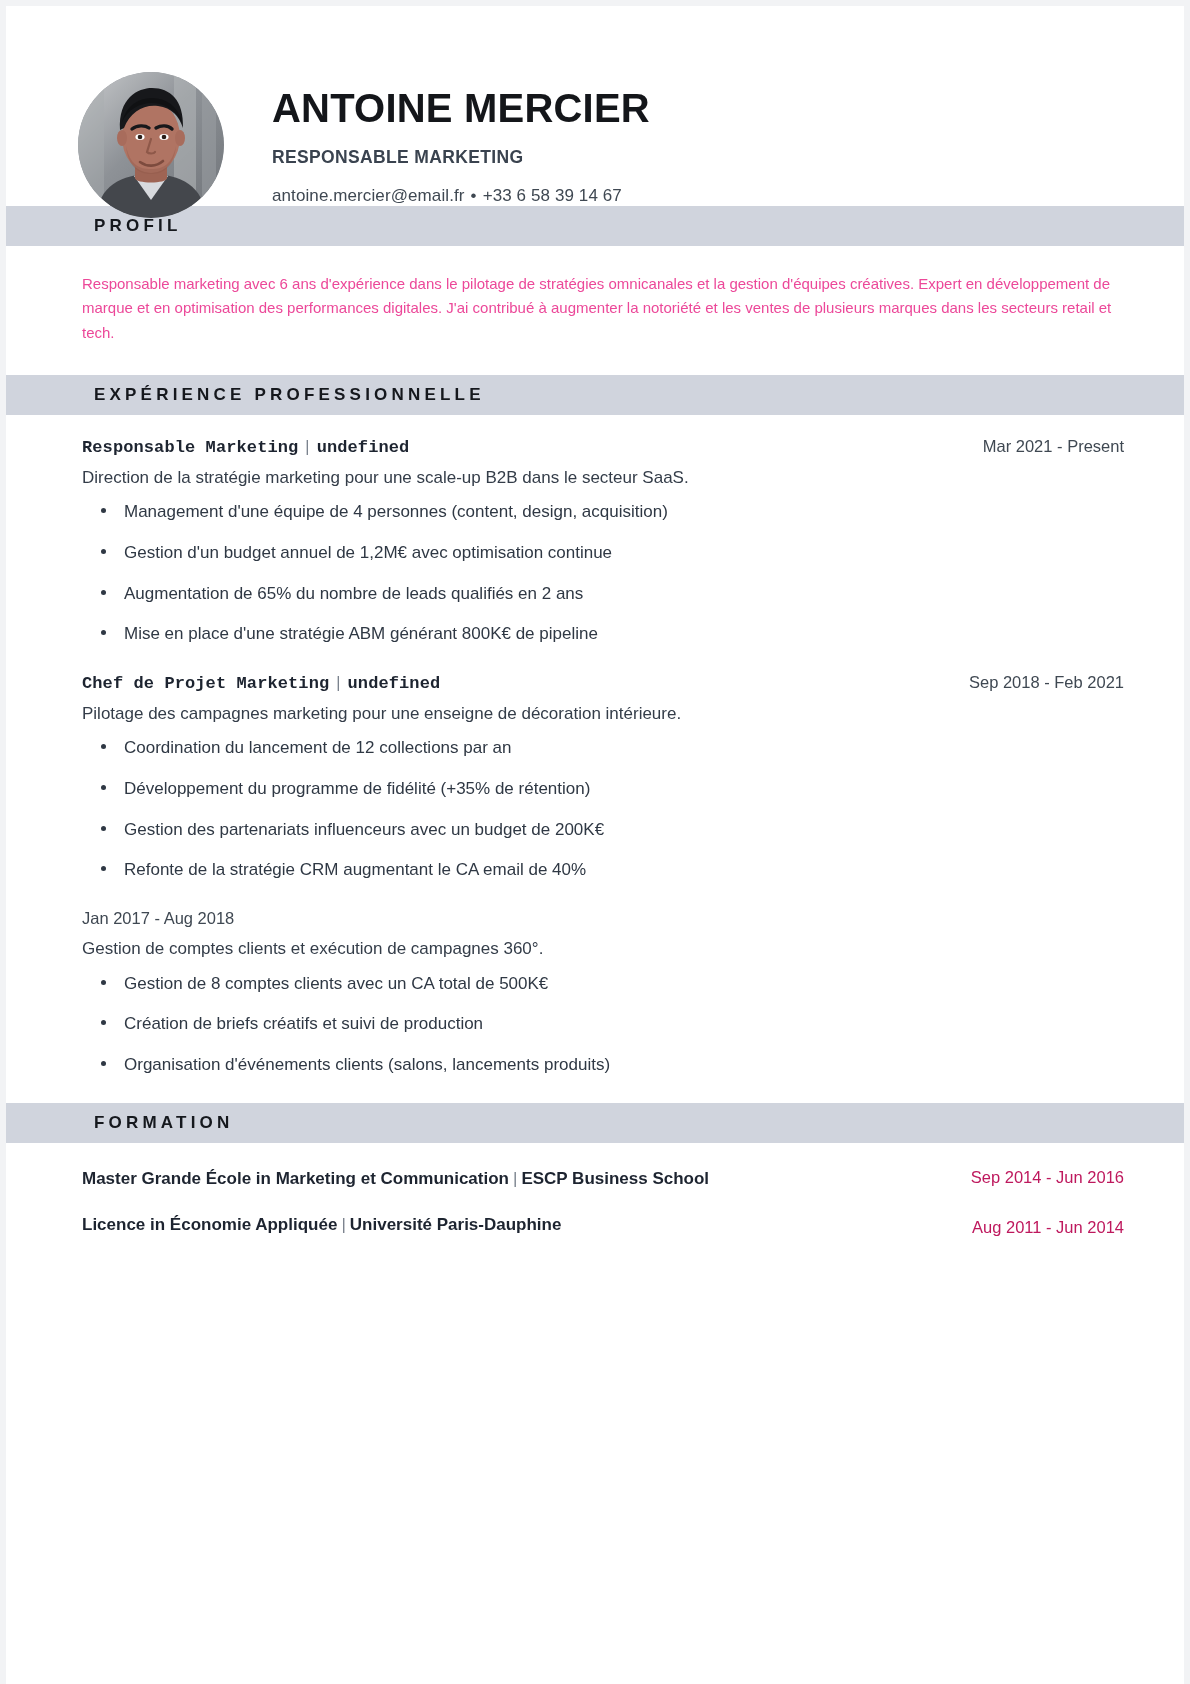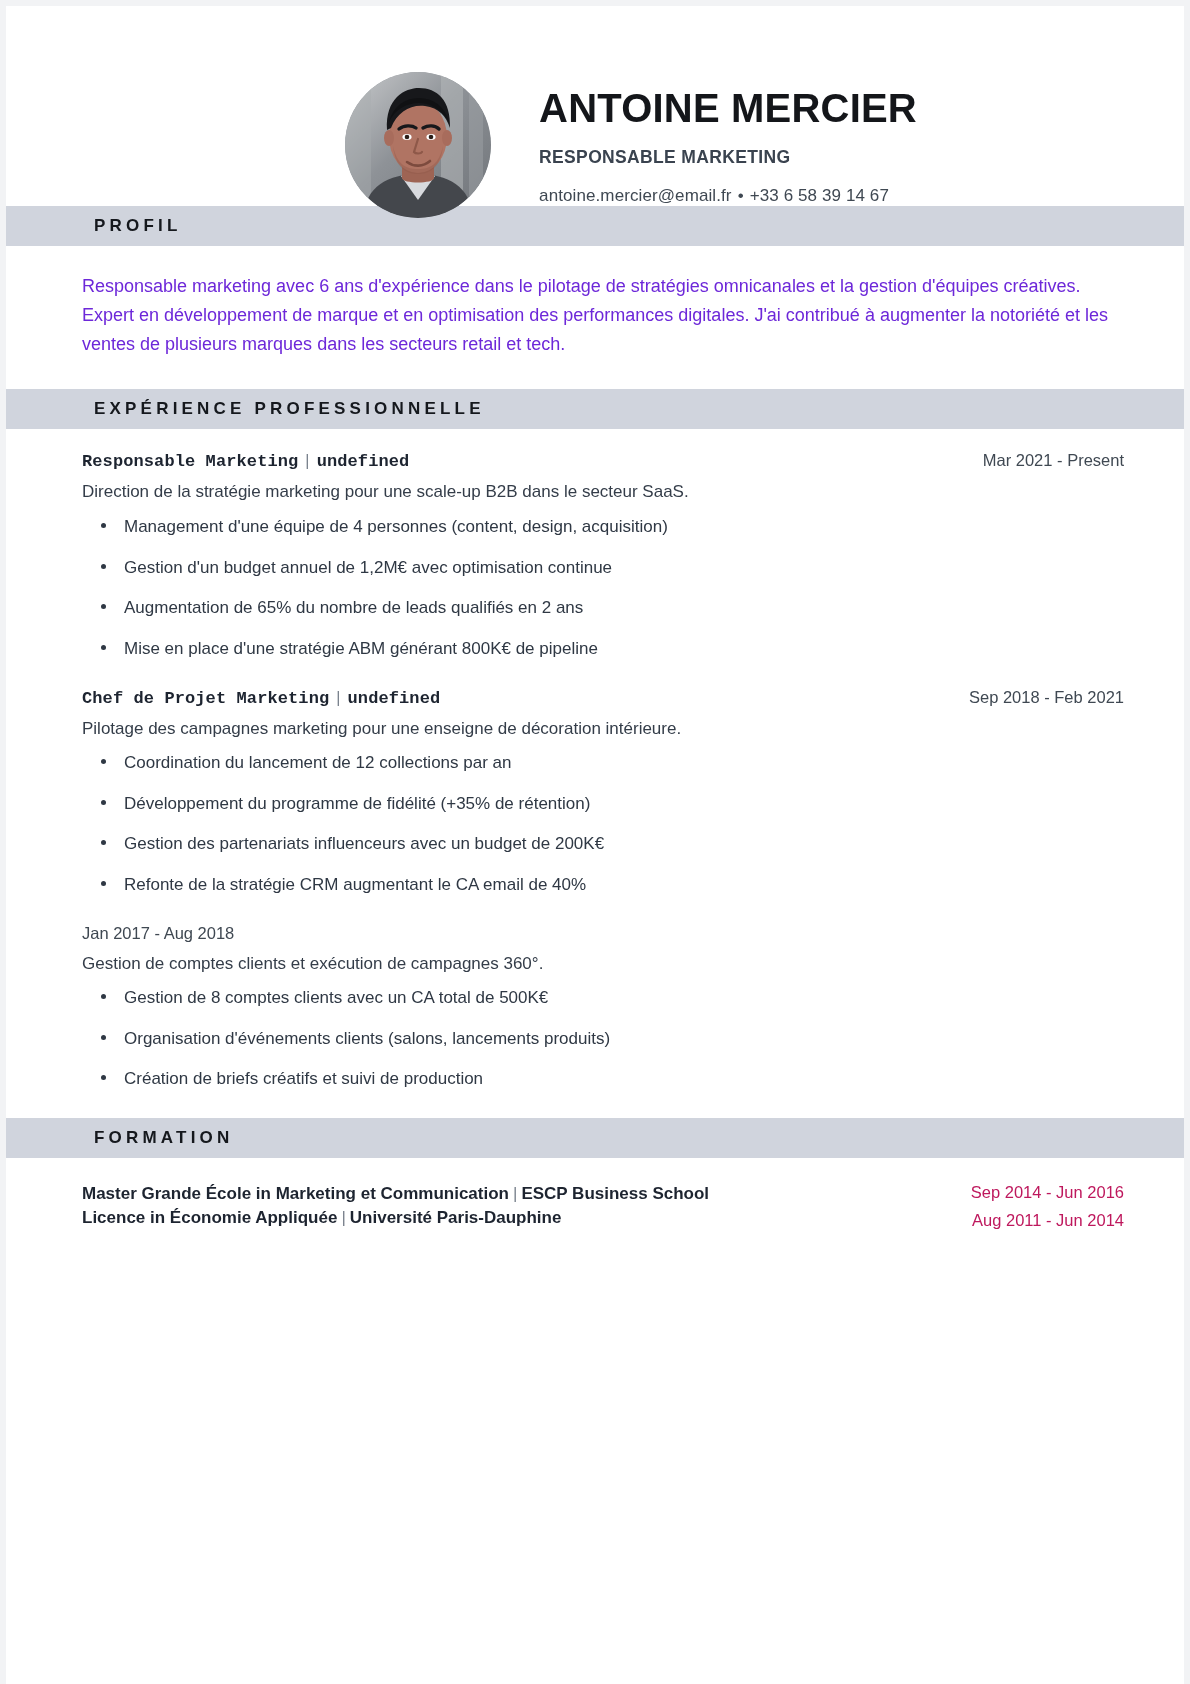--- a/index.html
+++ b/index.html
@@ -26,21 +26,20 @@
     overflow: hidden;
   }
 
   
   .header {
     display: flex;
     align-items: center;
     padding: 78px 0 0 72px;
     height: 200px;
     box-sizing: border-box;
-    justify-content: center;
   }
   .avatar {
     width: 146px;
     height: 146px;
     border-radius: 50%;
     flex: 0 0 146px;
     overflow: hidden;
     position: relative;
     background: #9a9ea3;
   }
@@ -89,23 +88,23 @@
     font-weight: bold;
     letter-spacing: 4.2px;
     color: #15181d;
   }
 
   
   .profile-block {
     padding: 26px 72px 30px 76px;
   }
   .profile-text {
-    font-size: 18px;
+    font-size: 15px;
     line-height: 1.62;
-    color: #6d28d9;
+    color: #ec4899;
   }
 
   .exp-block {
     padding: 22px 60px 26px 76px;
   }
 
   .entry { margin-bottom: 26px; }
   .entry:last-child { margin-bottom: 0; }
 
   .entry-head {
@@ -166,20 +165,21 @@
   }
 
   
   .edu-block {
     padding: 24px 60px 34px 76px;
   }
   .edu-entry {
     display: flex;
     align-items: flex-start;
     justify-content: space-between;
+    margin-bottom: 22px;
   }
   .edu-entry:last-child { margin-bottom: 0; align-items: flex-end; }
   .edu-title {
     font-size: 17px;
     font-weight: bold;
     color: #1d2430;
     line-height: 1.4;
     flex: 0 1 auto;
     max-width: 640px;
     padding-right: 20px;
@@ -304,22 +304,22 @@
       </ul>
     </div>
 
     <div class="entry">
       <div class="entry-head">
         <div class="entry-date">Jan 2017 - Aug 2018</div>
       </div>
       <div class="entry-desc">Gestion de comptes clients et exécution de campagnes 360°.</div>
       <ul class="bullets">
         <li><span class="bdot"></span><span>Gestion de 8 comptes clients avec un CA total de 500K€</span></li>
+        <li><span class="bdot"></span><span>Création de briefs créatifs et suivi de production</span></li>
         <li><span class="bdot"></span><span>Organisation d'événements clients (salons, lancements produits)</span></li>
-        <li><span class="bdot"></span><span>Création de briefs créatifs et suivi de production</span></li>
       </ul>
     </div>
 
   </div>
 
   <div class="section-bar">
     <span class="section-title">FORMATION</span>
   </div>
   <div class="edu-block">
     <div class="edu-entry">

